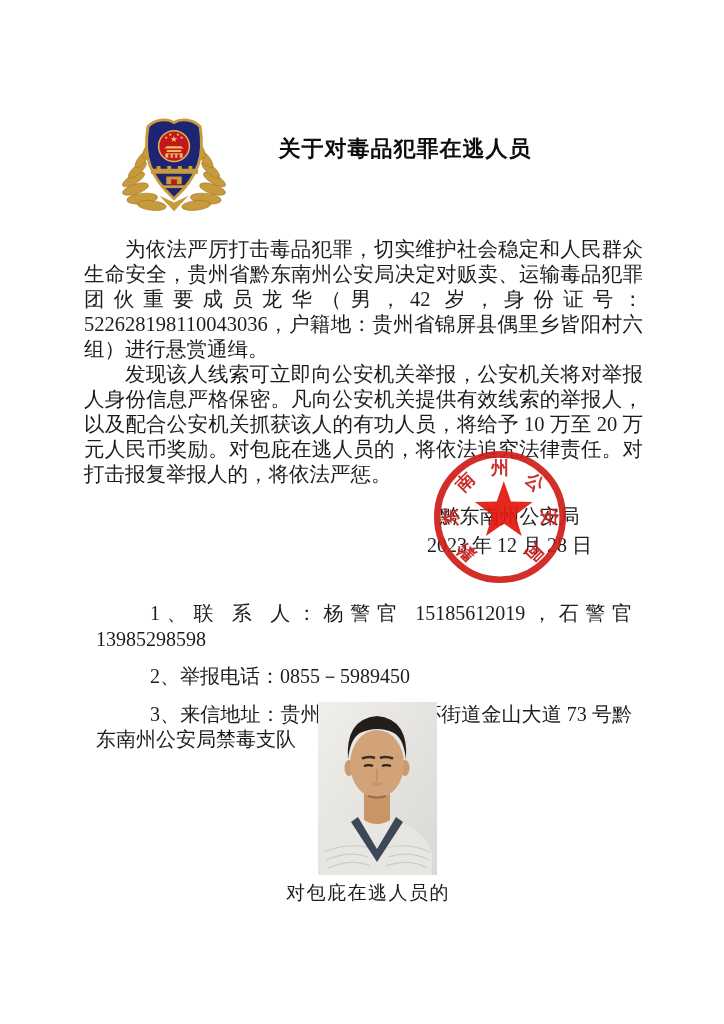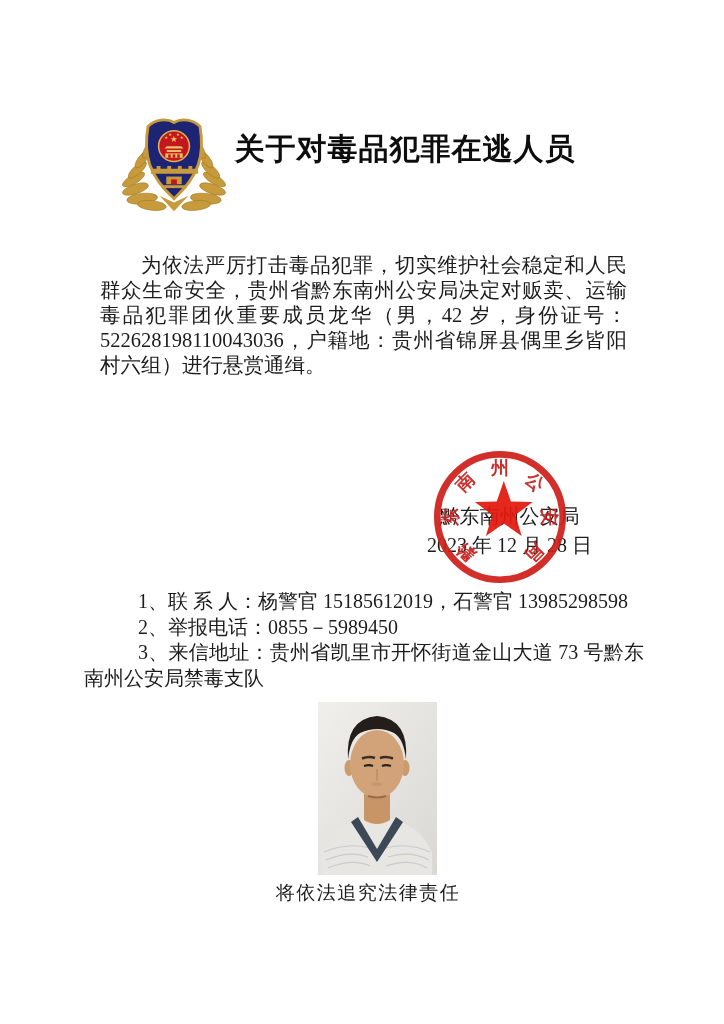--- a/index.html
+++ b/index.html
@@ -9,37 +9,37 @@
     background:#ffffff;
     overflow:hidden;
     font-family:"Liberation Serif","DejaVu Serif",serif;
     color:#1c1c1c;
   }
   .emblem{position:absolute;left:121px;top:112px;width:106px;height:104px;}
   .title-block{
     position:absolute;left:233px;top:130px;width:344px;
     text-align:center;
     font-family:"Liberation Sans","DejaVu Sans",sans-serif;
-    font-weight:900;font-size:30px;line-height:38px;letter-spacing:1px;color:#0d0d0d;
+    font-weight:900;font-size:22px;line-height:38px;letter-spacing:1px;color:#0d0d0d;
   }
   .body-text{
     position:absolute;left:84px;top:237px;width:559px;
     font-size:20.5px;line-height:25px;text-align:justify;
   }
-  .body-text p{margin:16px;text-indent:2em;}
+  .body-text p{margin:0;text-indent:2em;}
   .signature{
     position:absolute;left:392px;top:502px;width:235px;
     text-align:center;font-size:20px;line-height:29px;z-index:2;
   }
   .seal{position:absolute;left:424px;top:441px;width:152px;height:152px;z-index:3;opacity:.93;}
   .contacts{
     position:absolute;left:84px;top:589px;width:560px;
     font-size:20px;line-height:25.5px;text-align:justify;
   }
-  .contacts p{margin:0;text-indent:2.7em;}
+  .contacts p{margin:12px;text-indent:2.7em;}
   .photo{position:absolute;left:318px;top:702px;width:119px;height:173px;}
   .caption{
     position:absolute;left:258px;top:880px;width:220px;
     text-align:center;font-size:19px;letter-spacing:1.5px;
   }
 </style>
 </head>
 <body>
 
 <div class="page">
@@ -90,20 +90,21 @@
       </g>
     </svg>
   </div>
 
   <div class="title-block">
     <div>关于对毒品犯罪在逃人员</div>
   </div>
 
   <div class="body-text">
     <p>为依法严厉打击毒品犯罪，切实维护社会稳定和人民群众生命安全，贵州省黔东南州公安局决定对贩卖、运输毒品犯罪团伙重要成员龙华（男，42 岁，身份证号：522628198110043036，户籍地：贵州省锦屏县偶里乡皆阳村六组）进行悬赏通缉。</p>
+    <p>发现该人线索可立即向公安机关举报，公安机关将对举报人身份信息严格保密。凡向公安机关提供有效线索的举报人，以及配合公安机关抓获该人的有功人员，将给予 10 万至 20 万元人民币奖励。对包庇在逃人员的，将依法追究法律责任。对打击报复举报人的，将依法严惩。</p>
   </div>
 
   <div class="signature">
     <div>黔东南州公安局</div>
     <div>2023 年 12 月 28 日</div>
   </div>
 
   <div class="seal">
     <svg viewBox="0 0 160 160" width="152" height="152" aria-hidden="true">
       <circle cx="80" cy="80" r="66" fill="none" stroke="#cf1f1a" stroke-width="7"></circle>
@@ -165,15 +166,15 @@
         <path d="M64,64 Q68,62.3 73,64" stroke="#2c241c" stroke-width="2.1" fill="none"></path>
 
         <path d="M59,67 L59,79" stroke="#c08c60" stroke-width="1.6"></path>
         <ellipse cx="59" cy="82" rx="5.5" ry="2" fill="#c08c60" opacity="0.55"></ellipse>
 
         <path d="M50,94 Q59,97 68,94" stroke="#9e6a4e" stroke-width="2.2" fill="none"></path>
       </g>
     </svg>
   </div>
 
-  <div class="caption">将依法追究法律责任</div>
+  <div class="caption">对包庇在逃人员的</div>
 
 </div>
 
 </body></html>

